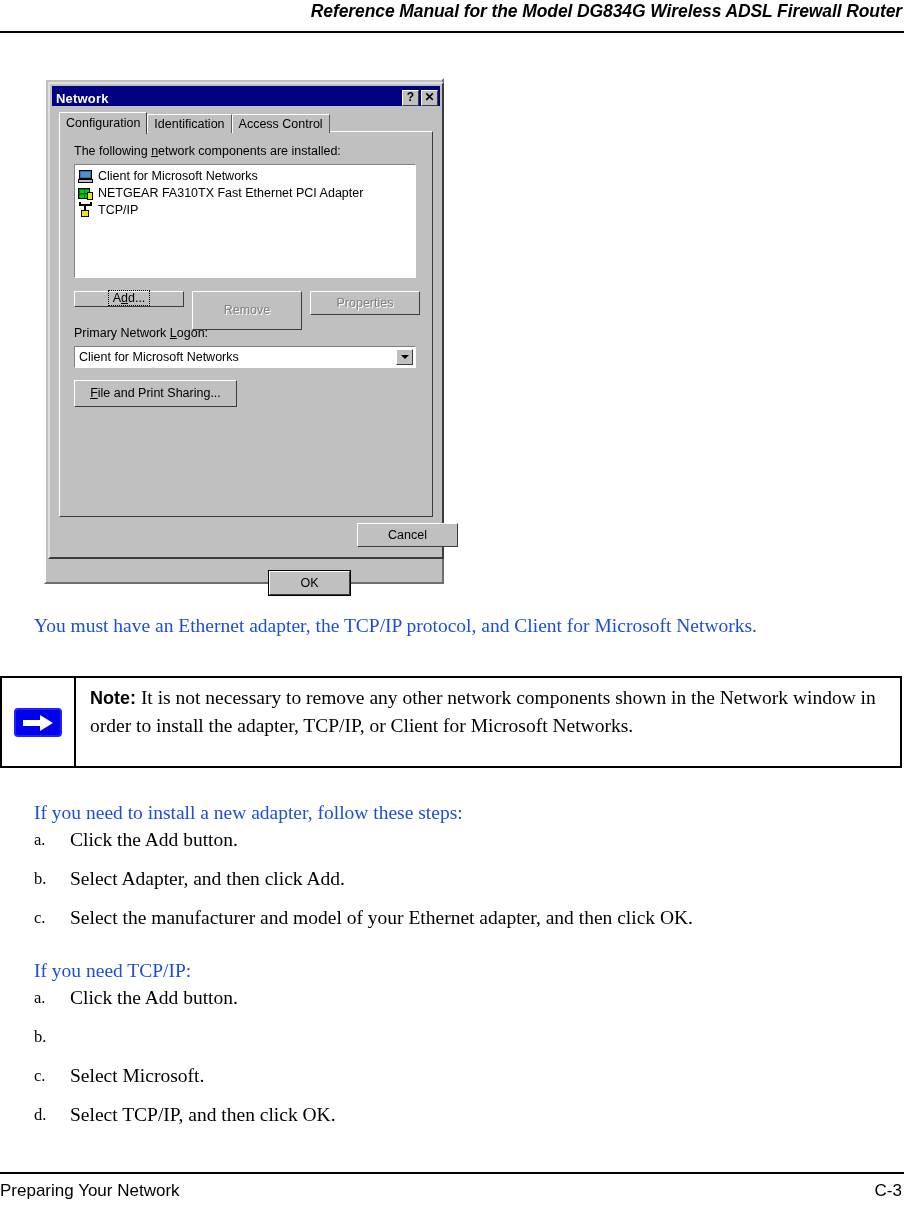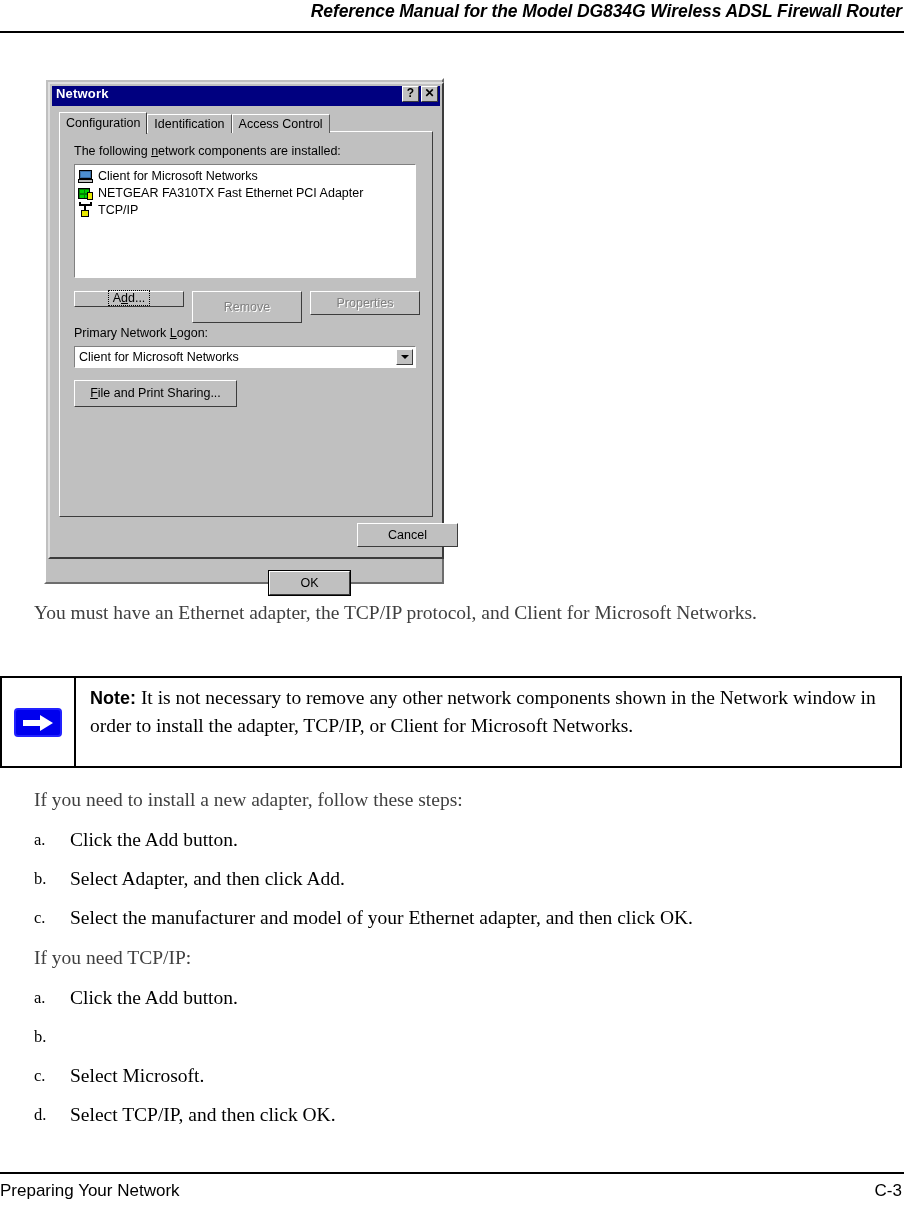--- a/index.html
+++ b/index.html
@@ -76,21 +76,21 @@
 
   
   .titlebar {
     position: absolute;
     left: 2px;
     top: 2px;
     right: 2px;
     height: 20px;
     background: #000080;
     display: flex;
-    align-items: flex-start;
+    align-items: flex-end;
   }
   .titlebar .title-text {
     color: #ffffff;
     font-size: 13px;
     font-weight: bold;
     margin-left: 4px;
     letter-spacing: 0.2px;
   }
   .titlebar .tb-buttons {
     margin-left: auto;
@@ -356,22 +356,23 @@
     bottom: 0px;
     width: 100%;
     height: 40px;
   }
 
   
   .body-text {
     position: absolute;
     font-family: "Liberation Serif", serif;
     font-size: 19.5px;
-    color: #404040;
+    color: #1d4ed8;
     line-height: 26px;
+    margin-top: 13px;
   }
 
   
   #note-box {
     position: absolute;
     left: 0px;
     top: 676px;
     width: 902px;
     height: 92px;
     border: 2px solid #000000;
@@ -535,21 +536,21 @@
         </div>
 
       </div>
 
       <div class="btn focused" style="left:14px; top:159px; width:110px; height:16px;align-items:flex-end;">
         <span class="btn-inner">
           <span>A</span><u>d</u><span>d...</span>
         </span>
       </div>
 
-      <div class="btn disabled" style="left:132px; top:159px; width:110px; height:32px;">
+      <div class="btn disabled" style="left:132px; top:159px; width:110px; height:39px;">
         <span class="btn-inner">Remove</span>
       </div>
 
       <div class="btn disabled" style="left:250px; top:159px; width:110px; height:24px;">
         <span class="btn-inner">Properties</span>
       </div>
 
       <div class="field-label" style="left:14px; top:194px;">
         <span>Primary Network </span><u>L</u><span>ogon:</span>
       </div>

